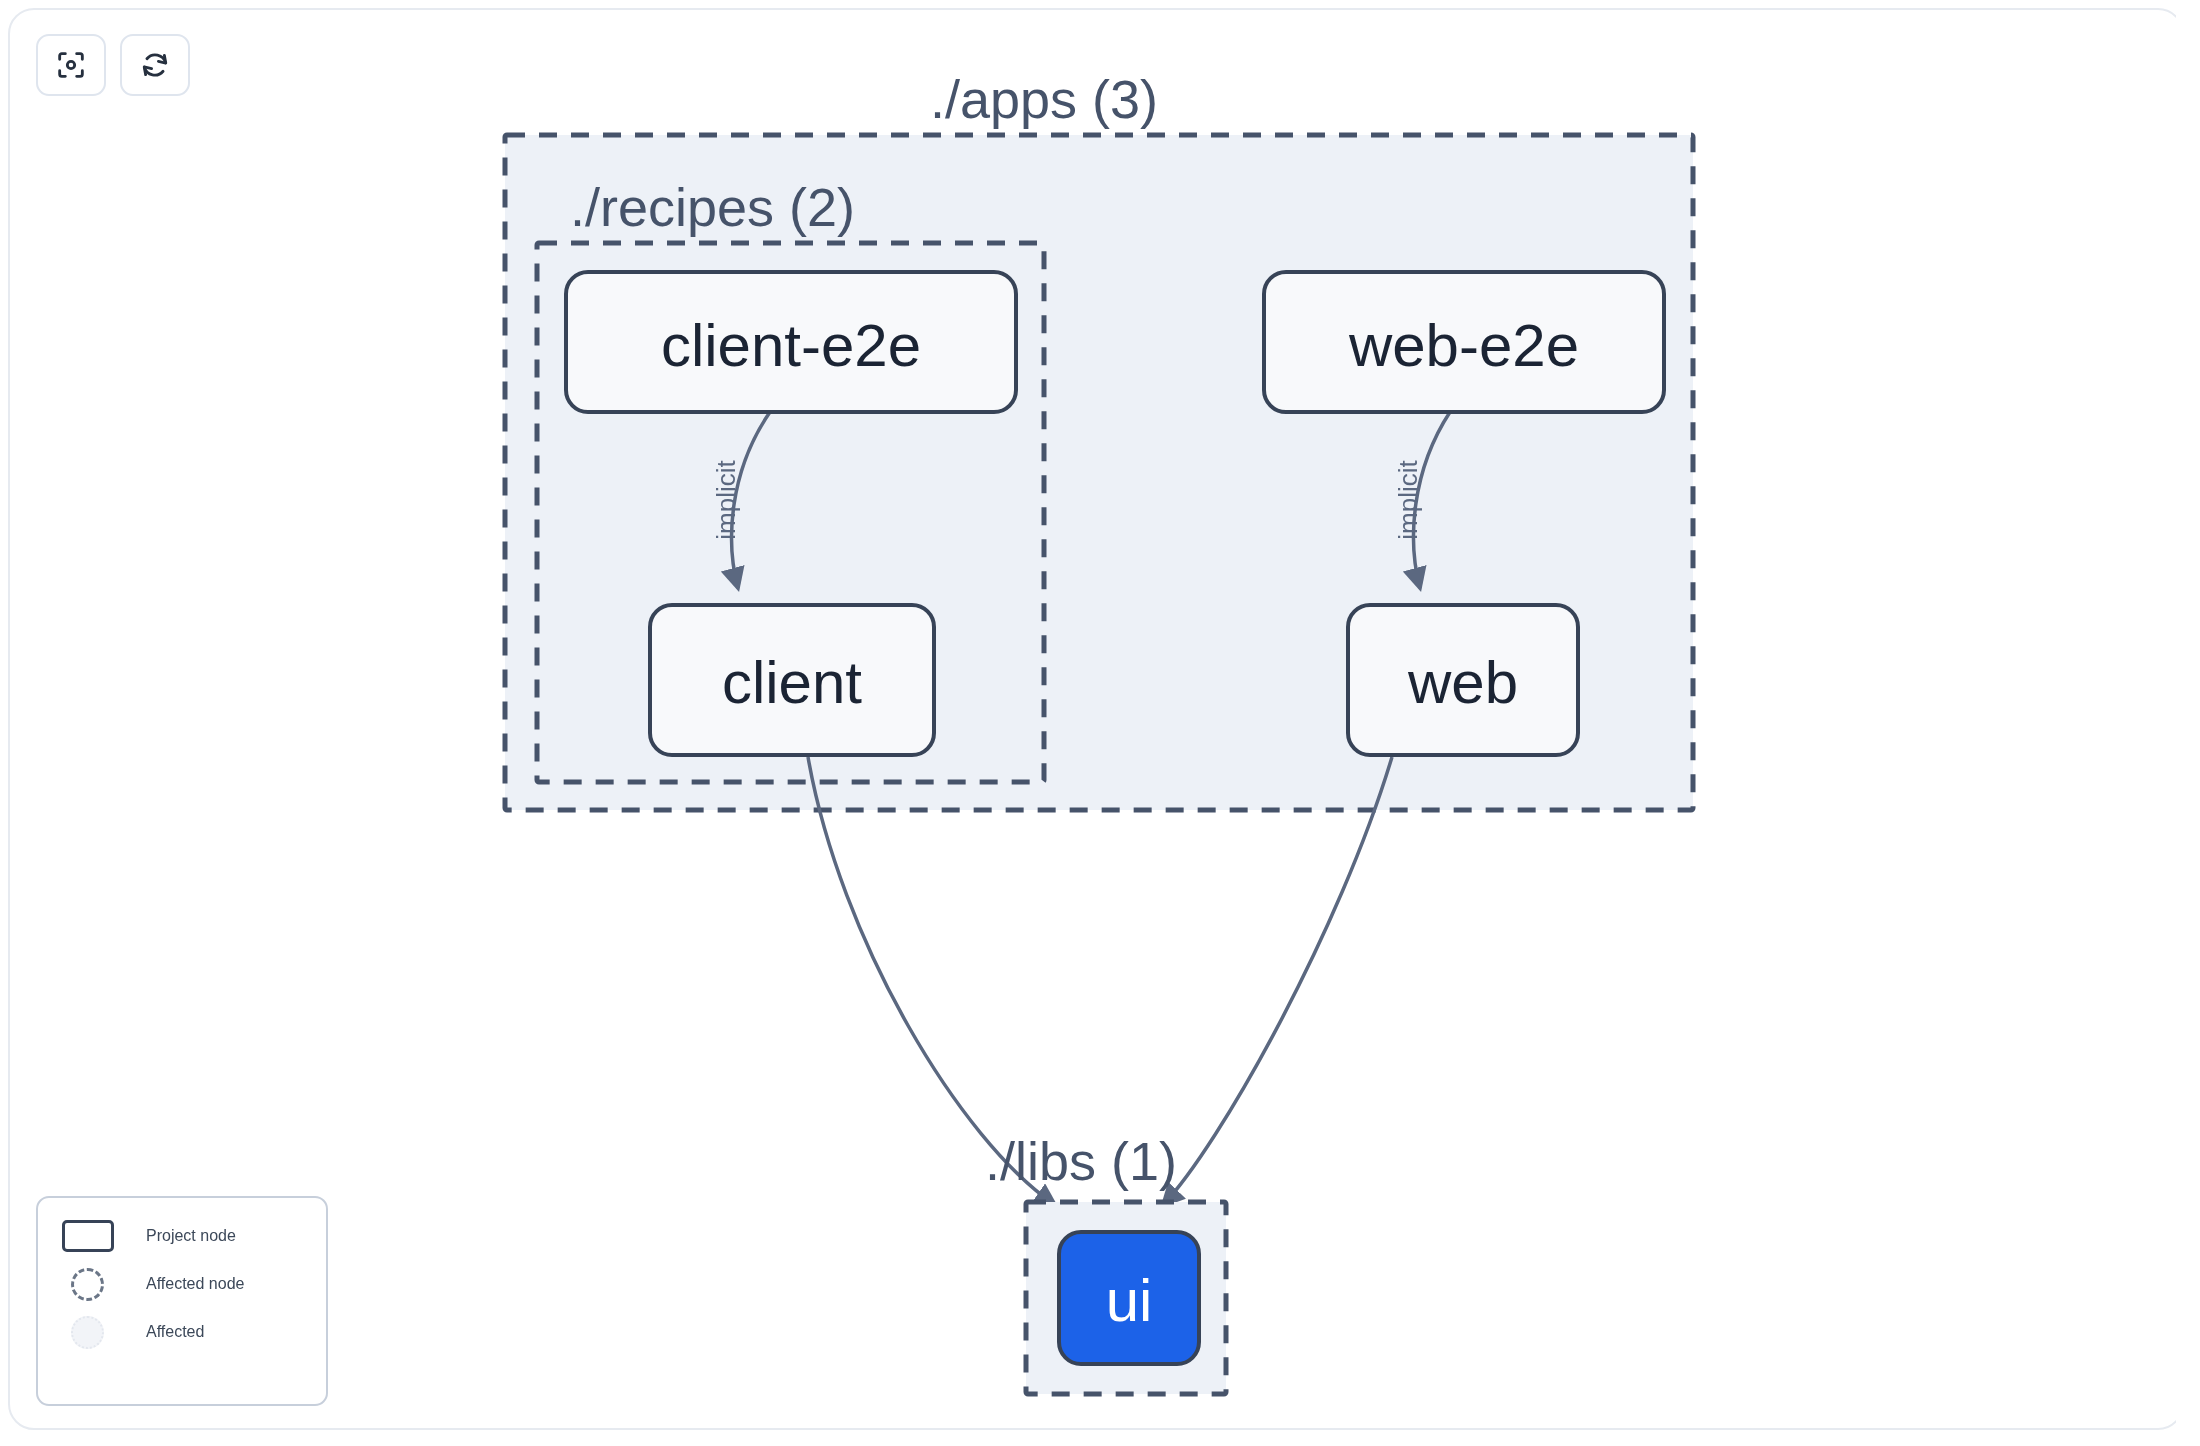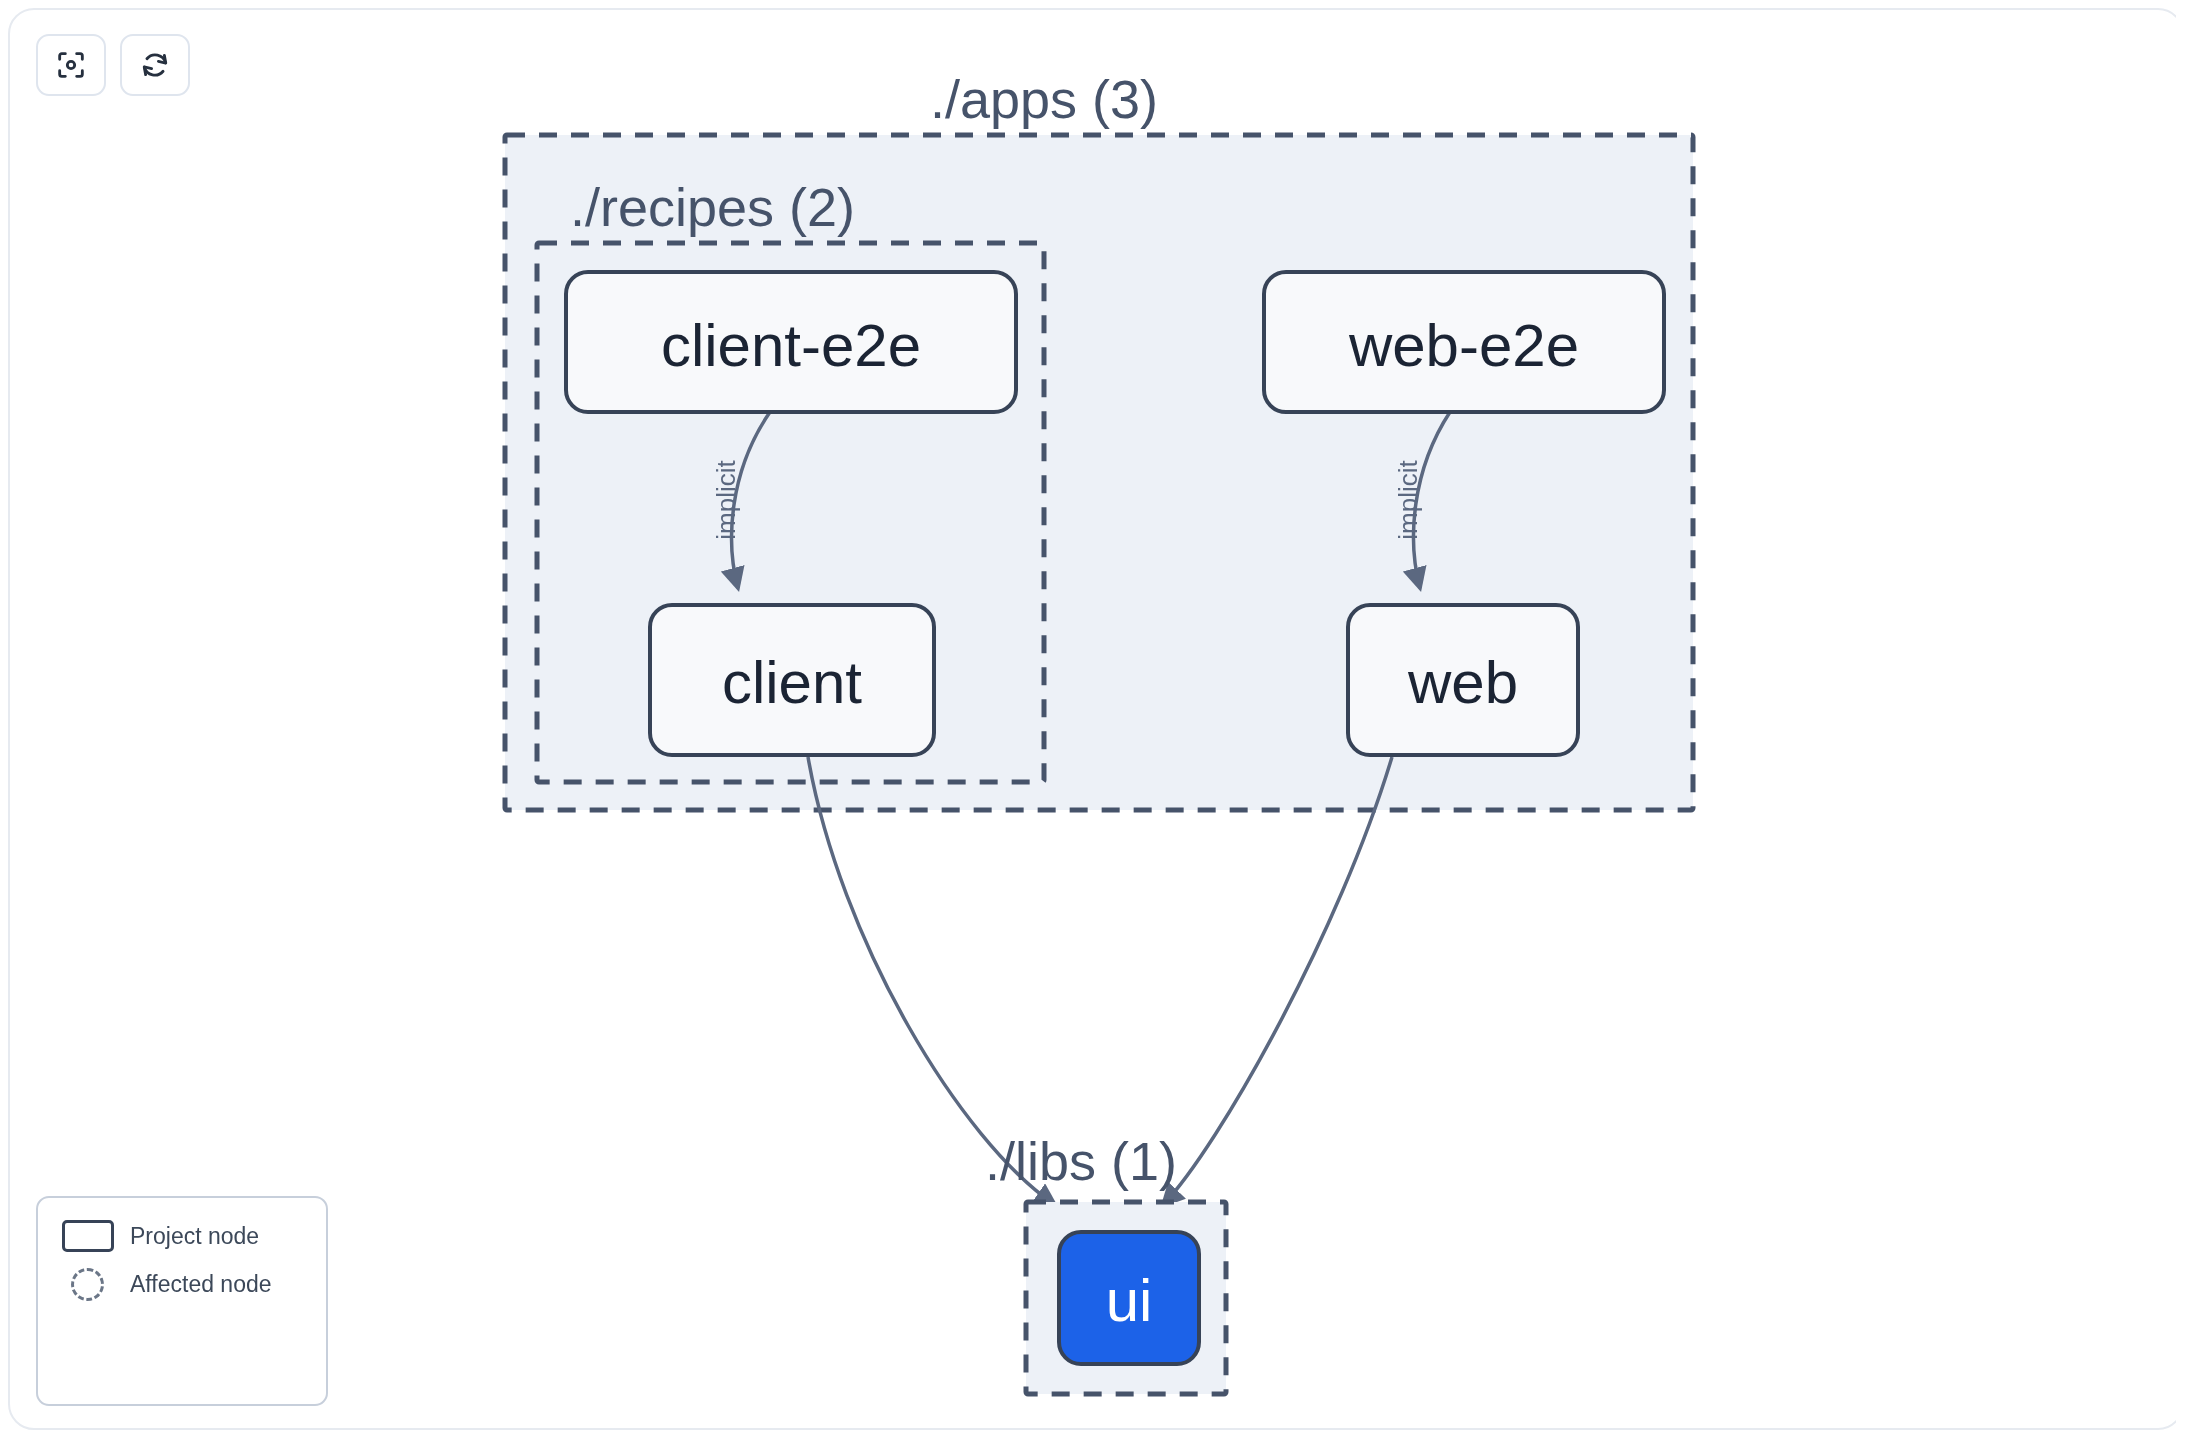--- a/index.html
+++ b/index.html
@@ -112,23 +112,23 @@
     margin-left: 9px;
   }
   .sw-touched {
     width: 33px;
     height: 33px;
     border-radius: 50%;
     background: #0b3fe0;
     margin-left: 9px;
   }
   .legend-label {
-    font-size: 23px;
+    font-size: 16px;
     color: #3c4859;
-    margin-left: 12px;
+    margin-left: 28px;
     white-space: nowrap;
     font-family: "Liberation Sans", sans-serif;
   }
   
   .grp-label {
     font-family: "Liberation Sans", sans-serif;
     font-size: 54px;
     fill: #46536a;
   }
   .node-label {
@@ -257,14 +257,20 @@
         <span class="sw-rect"></span>
       </span>
       <span class="legend-label">Project node</span>
     </div>
     <div class="legend-row">
       <span class="legend-swatch">
         <span class="sw-dashed-circle"></span>
       </span>
       <span class="legend-label">Affected node</span>
     </div>
+    <div class="legend-row">
+      <span class="legend-swatch">
+        <span class="sw-affected"></span>
+      </span>
+      <span class="legend-label">Affected</span>
+    </div>
   </div>
 </div>
 
 </body></html>

